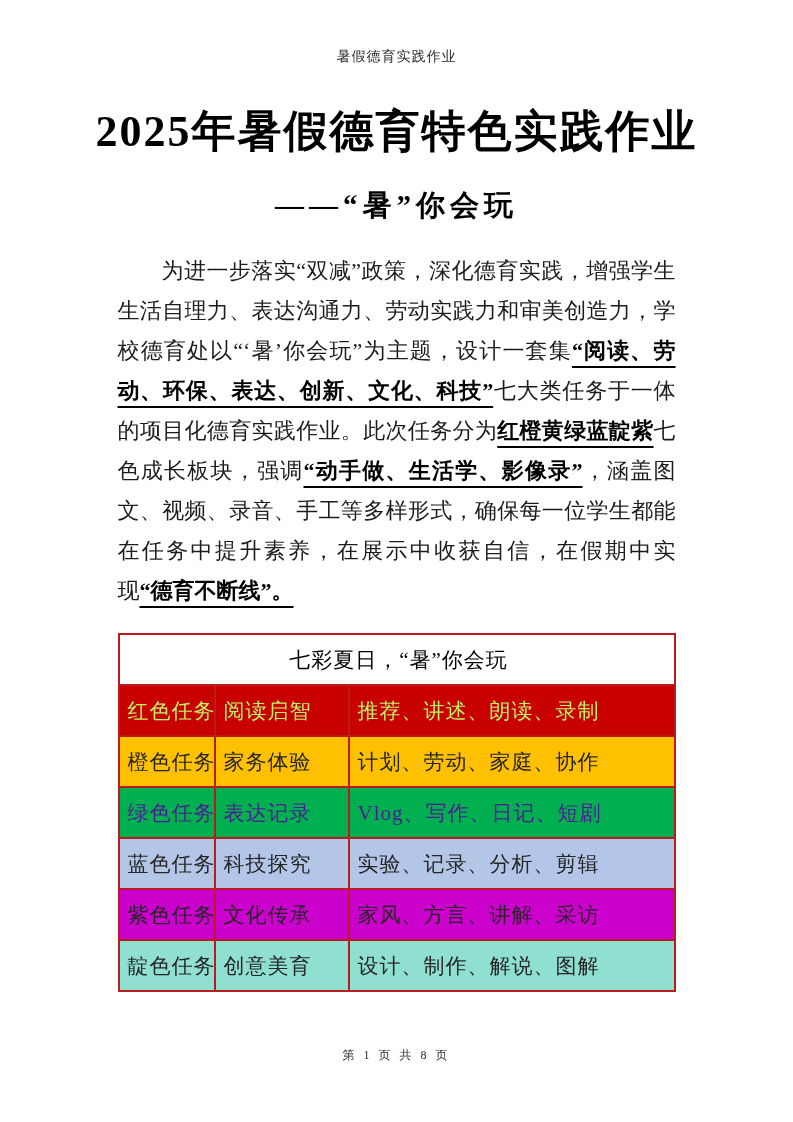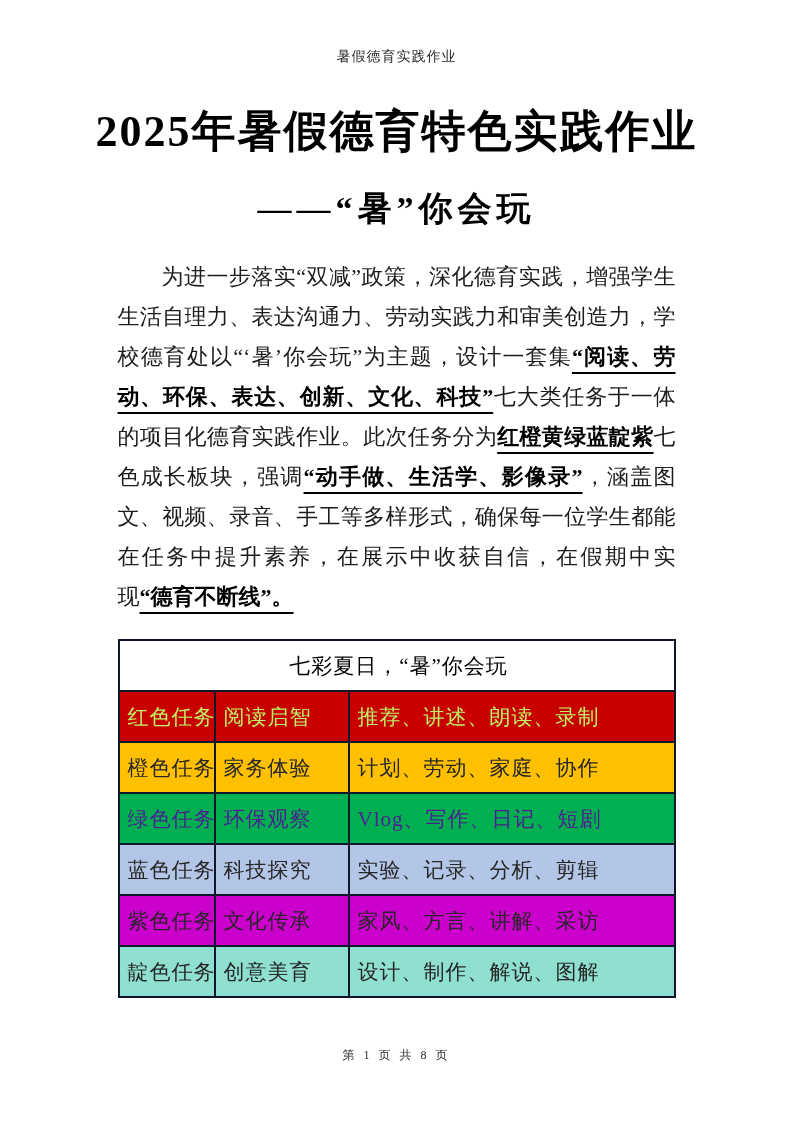--- a/index.html
+++ b/index.html
@@ -24,21 +24,21 @@
     margin-top: 36px;
     text-align: center;
     font-size: 44px;
     font-weight: bold;
     letter-spacing: 2px;
     color: #000000;
   }
   .subtitle {
     margin-top: 25px;
     text-align: center;
-    font-size: 34px;
+    font-size: 29px;
     font-weight: bold;
     letter-spacing: 5px;
     color: #000000;
   }
   .content {
     width: 558px;
     margin: 0 auto;
   }
   .para {
     margin-top: 25px;
@@ -58,21 +58,21 @@
     color: #000000;
   }
   table.task-table {
     width: 558px;
     margin: 2px auto 0 auto;
     border-collapse: collapse;
     border: 2px solid #000000;
     table-layout: fixed;
   }
   table.task-table td {
-    border: 2px solid #0f172a;
+    border: 2px solid #b91c1c;
     height: 49px;
     font-size: 21px;
     padding: 0 4px 0 8px;
     letter-spacing: 1px;
     overflow: hidden;
     white-space: nowrap;
   }
   td.table-title-cell {
     background: #ffffff;
     text-align: center;
@@ -123,21 +123,21 @@
             <td>阅读启智</td>
             <td>推荐、讲述、朗读、录制</td>
           </tr>
           <tr style="background-color: rgb(255, 192, 0); color: rgb(38, 38, 38);">
             <td>橙色任务</td>
             <td>家务体验</td>
             <td>计划、劳动、家庭、协作</td>
           </tr>
           <tr style="background-color: rgb(0, 176, 80); color: #4c1d95;">
             <td>绿色任务</td>
-            <td>环保观察</td>
+            <td>表达记录</td>
             <td>Vlog、写作、日记、短剧</td>
           </tr>
           <tr style="background-color: rgb(180, 198, 231); color: rgb(38, 38, 38);">
             <td>蓝色任务</td>
             <td>科技探究</td>
             <td>实验、记录、分析、剪辑</td>
           </tr>
           <tr style="background-color: rgb(204, 0, 204); color: rgb(38, 38, 38);">
             <td>紫色任务</td>
             <td>文化传承</td>

